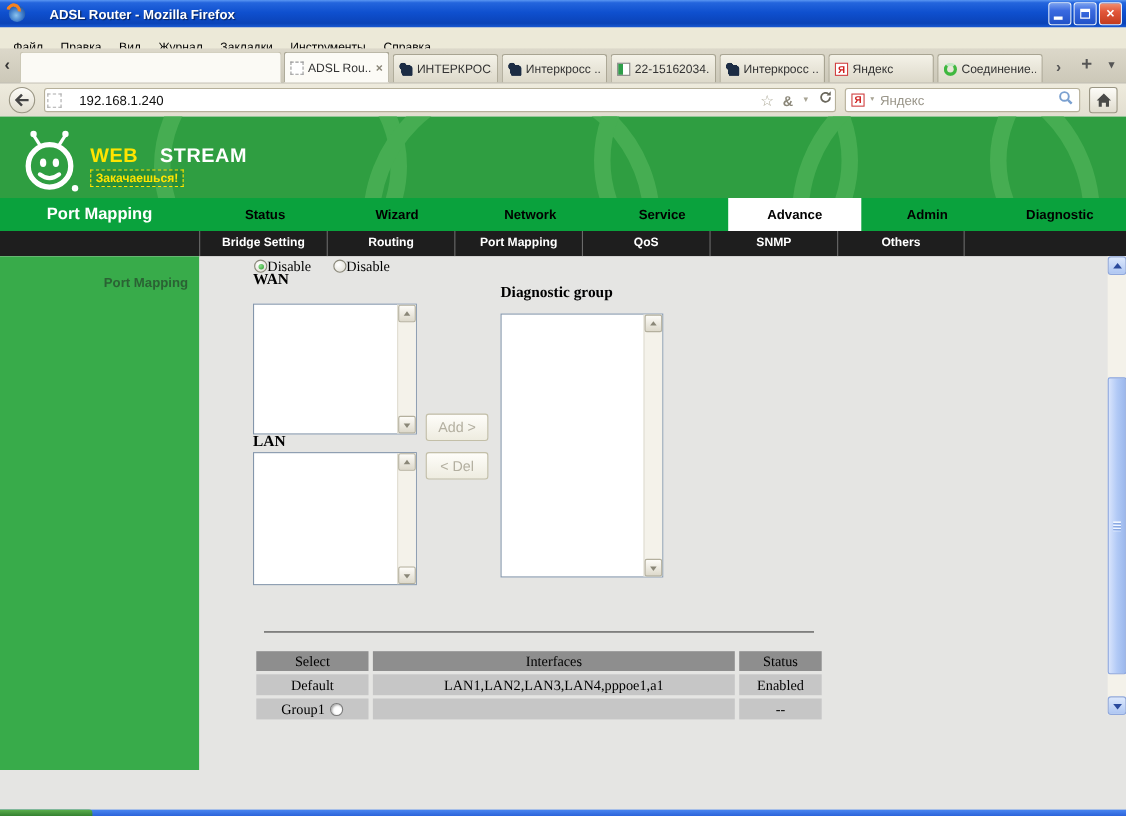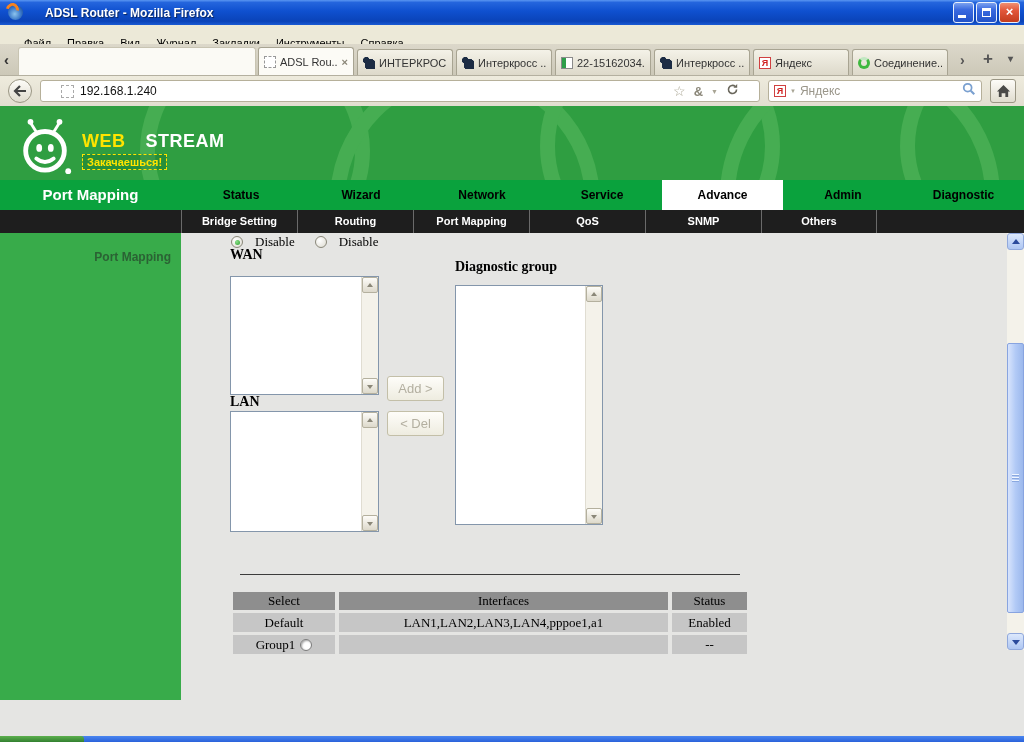--- a/index.html
+++ b/index.html
@@ -18,21 +18,21 @@
   .title-text{color:#fff;font-weight:bold;font-size:12px;text-shadow:1px 1px 1px rgba(0,0,0,.55);flex:1;margin-left:18px;white-space:nowrap}
   .winbtns{display:flex;gap:2px}
   .winbtn{width:21px;height:21px;border-radius:3px;border:1px solid #e8f0fc;box-sizing:border-box;color:#fff;
     font-size:13px;line-height:18px;text-align:center;font-weight:bold;position:relative;cursor:default}
   .winbtn.min,.winbtn.max{background:linear-gradient(180deg,#7ba1ef 0%,#3a6ae0 35%,#2152c8 100%)}
   .winbtn.close{background:linear-gradient(180deg,#f09072 0%,#e2573a 40%,#c33c1e 100%)}
   .g-min{position:absolute;left:4px;bottom:4px;width:8px;height:3px;background:#fff}
   .g-max{position:absolute;left:5px;top:5px;width:9px;height:9px;box-sizing:border-box;border:1px solid #fff;border-top-width:3px}
 
   
-  .menubar{position:absolute;left:0;top:25px;width:1024px;height:36px;background:#ece9d8;display:flex;align-items:center;padding-left:16px;box-sizing:border-box}
+  .menubar{position:absolute;left:0;top:25px;width:1024px;height:36px;background:#ece9d8;display:flex;align-items:center;padding-left:4px;box-sizing:border-box}
   .menu-item{display:inline-block;padding:2px 8px;font-size:11px;color:#000}
   .menu-item::first-letter{text-decoration:underline}
 
   
   .tabstrip{position:absolute;left:0;top:44px;width:1024px;height:32px;box-sizing:border-box;
     background:linear-gradient(180deg,#dcd8ca,#ccc8b8);border-bottom:1px solid #b4b0a0}
   .tab-scroll-left{position:absolute;left:4px;top:7px;font-size:15px;font-weight:bold;color:#333}
   .blank-tab{position:absolute;left:18px;top:3px;width:238px;height:28px;background:#fbfaf5;border:1px solid #c8c4b2;border-bottom:none;border-radius:3px 3px 0 0;box-sizing:border-box}
   .tab{position:absolute;top:5px;height:26px;width:96px;box-sizing:border-box;border:1px solid #a8a492;border-bottom:none;
     border-radius:3px 3px 0 0;background:linear-gradient(180deg,#f4f2e8,#ddd9ca);display:flex;align-items:center;padding:0 5px;gap:4px;font-size:11px;color:#333}
@@ -47,21 +47,21 @@
   .fav.doc{background:linear-gradient(90deg,#2e9e4a 0 42%,#fff 42%);border:1px solid #8a8a8a}
   .fav.ya{background:#fff;border:1px solid #d04040;color:#d02020;font-weight:bold;font-size:9px;line-height:10px;text-align:center}
   .fav.spinner{border:3px solid #3fb83f;border-top-color:#c2e8c2;border-radius:50%}
   .tabnav-btn{position:absolute;color:#555;font-weight:bold}
 
   
   .addrbar{position:absolute;left:0;top:76px;width:1024px;height:30px;box-sizing:border-box;
     background:linear-gradient(180deg,#eeebdd,#e2ded0);display:flex;align-items:center;padding:0 8px;gap:8px}
   .back-btn{width:24px;height:24px;flex:none;border-radius:50%;background:linear-gradient(180deg,#fdfcf8,#e0dcce);
     border:1px solid #9a9684;display:flex;align-items:center;justify-content:center;box-sizing:border-box}
-  .url-field{flex:1;height:22px;background:#fff;border:1px solid #b6b09a;border-radius:3px;display:flex;align-items:center;padding:0 20px;gap:6px;box-sizing:border-box}
+  .url-field{flex:1;height:22px;background:#fff;border:1px solid #b6b09a;border-radius:3px;display:flex;align-items:center;padding:0 2px;gap:16px;box-sizing:border-box}
   .url-fav{width:11px;height:11px;border:1px dashed #aaa;flex:none}
   .url-text{flex:1;font-size:12px;color:#111}
   .uicon{color:#aaa694;font-size:14px;flex:none}
   .uicon.amp{color:#8a8678;font-weight:bold;font-size:13px}
   .uicon.caret{font-size:7px;color:#a8a494}
   .search-field{width:214px;height:22px;flex:none;background:#fff;border:1px solid #b6b09a;border-radius:3px;display:flex;align-items:center;padding:0 5px;gap:4px;box-sizing:border-box}
   .ya-badge{width:12px;height:12px;background:#fff;border:1px solid #d04040;color:#d02020;font-weight:bold;font-size:9px;line-height:10px;text-align:center;flex:none;box-sizing:border-box}
   .search-placeholder{flex:1;font-size:12px;color:#9a968a}
   .home-btn{width:26px;height:24px;flex:none;border-radius:3px;background:linear-gradient(180deg,#fdfcf8,#e0dcce);border:1px solid #9a9684;display:flex;align-items:center;justify-content:center;box-sizing:border-box}
 
@@ -88,21 +88,21 @@
   .page{position:absolute;left:0;top:233px;width:1024px;height:503px;background:#e5e5e3}
   .sidebar{position:absolute;left:0;top:0;width:181px;height:467px;background:var(--sidebar-green,#38ab4a)}
   .sidebar-label{margin-top:17px;text-align:right;padding-right:10px;color:#2b6234;font-weight:bold;font-size:12px}
 
   .serif{font-family:"Liberation Serif",serif}
   .radio-row{left:231px;top:1px;display:flex;align-items:center;font-size:13px}
   .xp-radio{width:12px;height:12px;border-radius:50%;border:1px solid #8a887a;box-sizing:border-box;
     background:radial-gradient(circle at 35% 35%,#fff,#dcdacf);display:inline-block;position:relative;flex:none}
   .xp-radio.checked::after{content:"";position:absolute;left:2.5px;top:2.5px;width:5px;height:5px;border-radius:50%;
     background:radial-gradient(circle at 35% 35%,#8ae08a,#2d9e2d)}
-  .radio-label{margin:0 0 0 12px}
+  .radio-label{margin:0 0 0 0}
   .field-label{font-weight:bold;font-size:14px;color:#000}
 
   .listbox{position:absolute;background:#fff;border:1px solid #8496ab;box-sizing:border-box;display:flex}
   .lb-body{flex:1}
   .lb-scroll{width:17px;border-left:1px solid #e0ddd2;background:#f4f2ea;display:flex;flex-direction:column;justify-content:space-between;box-sizing:border-box}
   .lb-arrow{height:16px;background:linear-gradient(180deg,#fdfcf8,#ddd9cb);border:1px solid #b4b09e;border-radius:2px;position:relative;box-sizing:border-box}
   .lb-arrow::after{content:"";position:absolute;left:4px}
   .lb-arrow.up::after{top:5px;border-left:3px solid transparent;border-right:3px solid transparent;border-bottom:4px solid #8a8778}
   .lb-arrow.down::after{top:6px;border-left:3px solid transparent;border-right:3px solid transparent;border-top:4px solid #8a8778}
 

